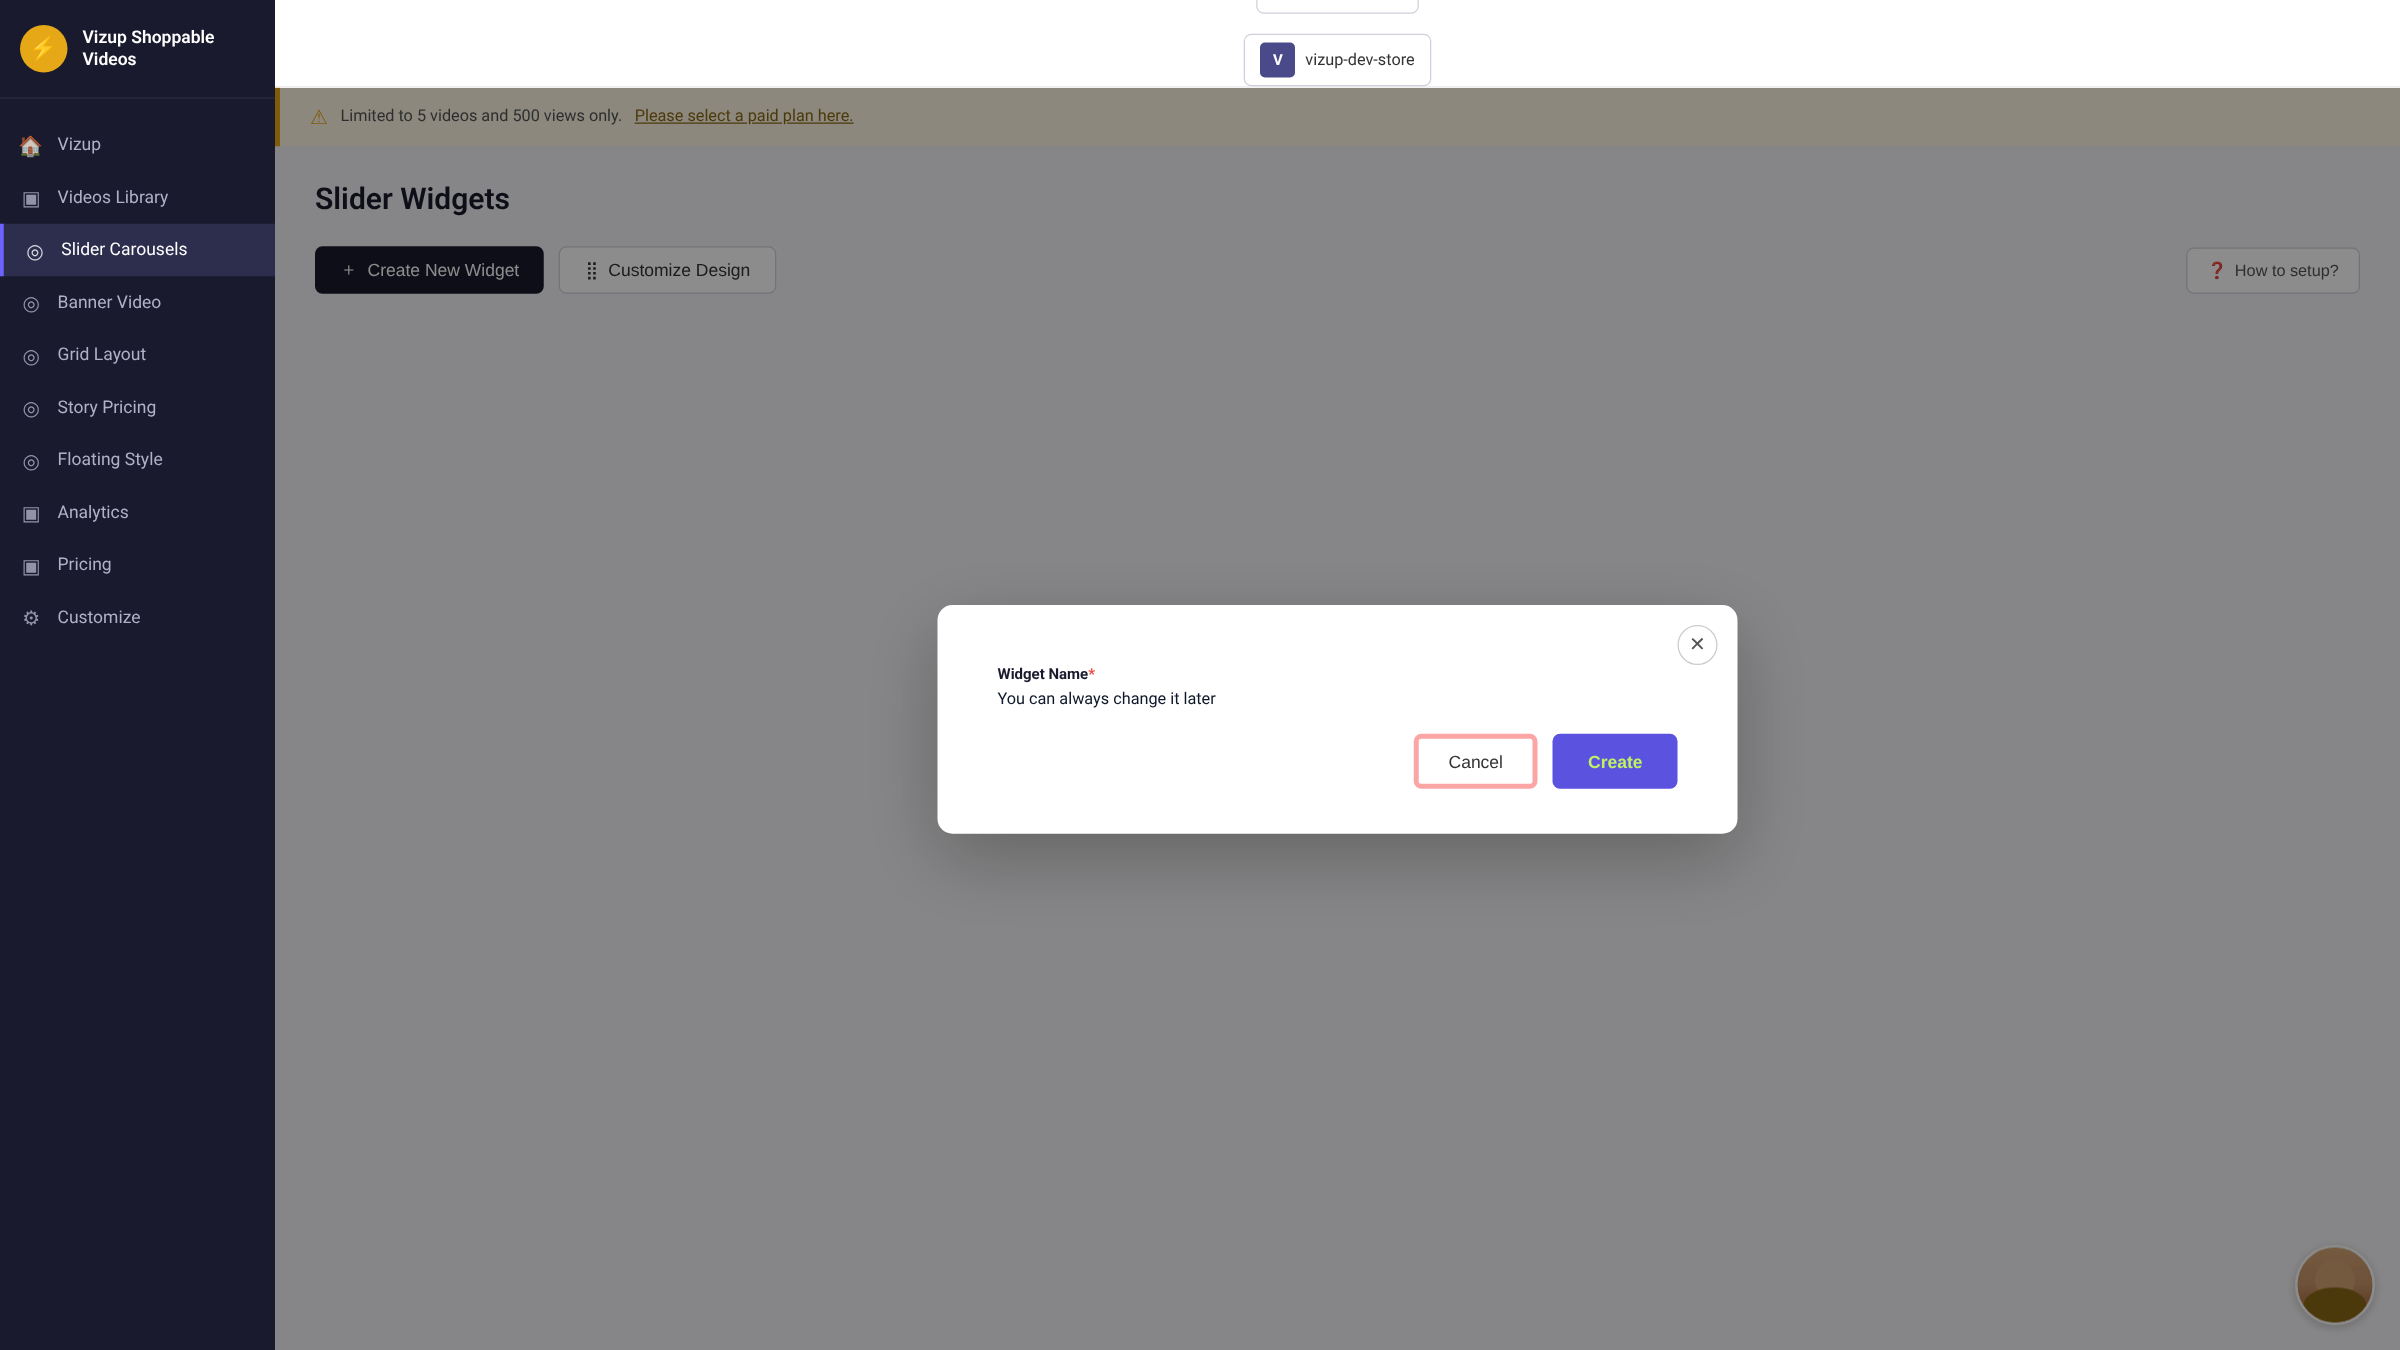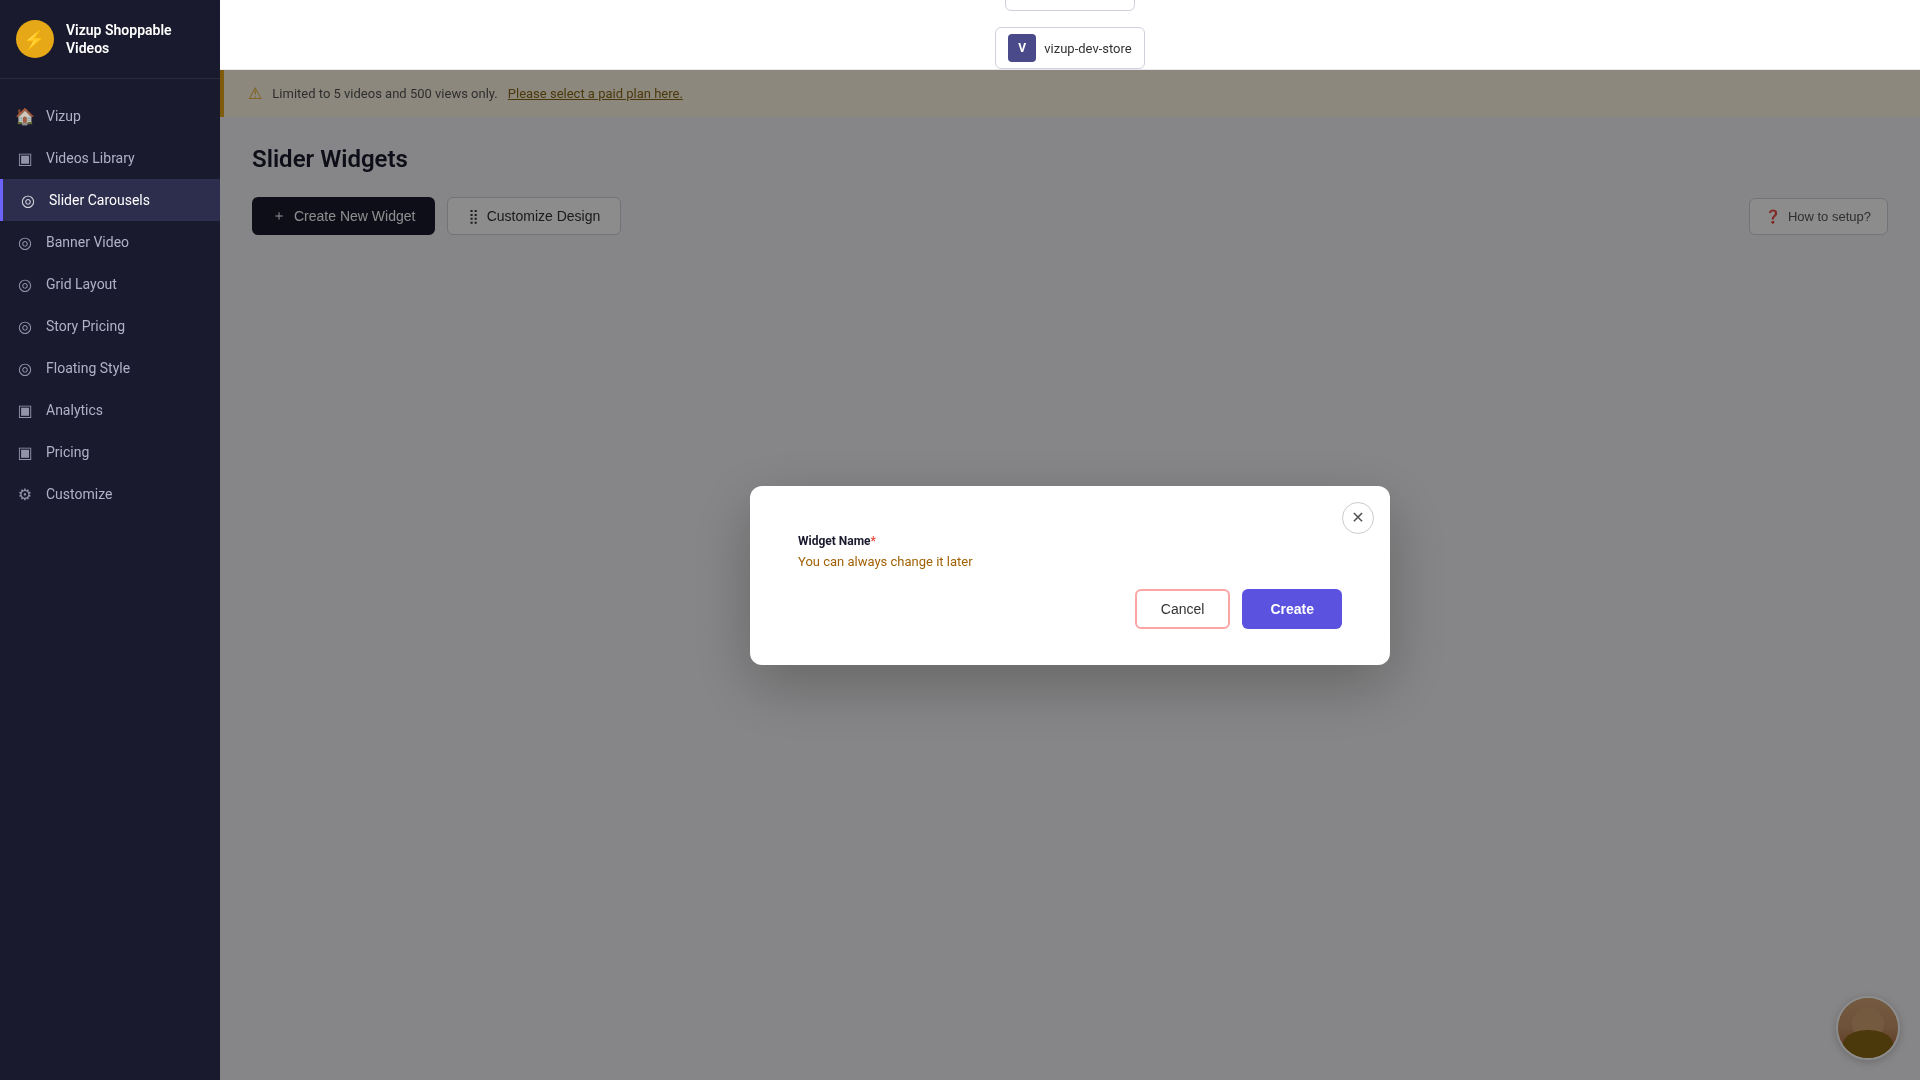--- a/index.html
+++ b/index.html
@@ -278,21 +278,21 @@
       color: #1a1a2e;
       margin-bottom: 6px;
     }
 
     .required-star {
       color: #e74c3c;
     }
 
     .modal-hint {
       font-size: 13px;
-      color: #a16207;
+      color: #0f172a;
       margin-bottom: 20px;
     }
 
     .modal-input {
       width: 100%;
       padding: 12px 16px;
       border: 1.5px solid #6c63ff;
       border-radius: 6px;
       font-size: 15px;
       color: #333;
@@ -302,31 +302,31 @@
 
     .modal-actions {
       display: flex;
       justify-content: flex-end;
       gap: 12px;
     }
 
     .btn-cancel {
       padding: 10px 24px;
       background: #fff;
-      border: 2px solid #fca5a5;
+      border: 4px solid #fca5a5;
       border-radius: 6px;
       font-size: 14px;
       color: #333;
       cursor: pointer;
     }
 
     .btn-create-modal {
       padding: 10px 28px;
       background: #5b52e0;
-      color: #ffffff;
+      color: #bef264;
       border: none;
       border-radius: 6px;
       font-size: 14px;
       font-weight: 600;
       cursor: pointer;
     }
 
     
     .user-avatar-bottom {
       position: fixed;

